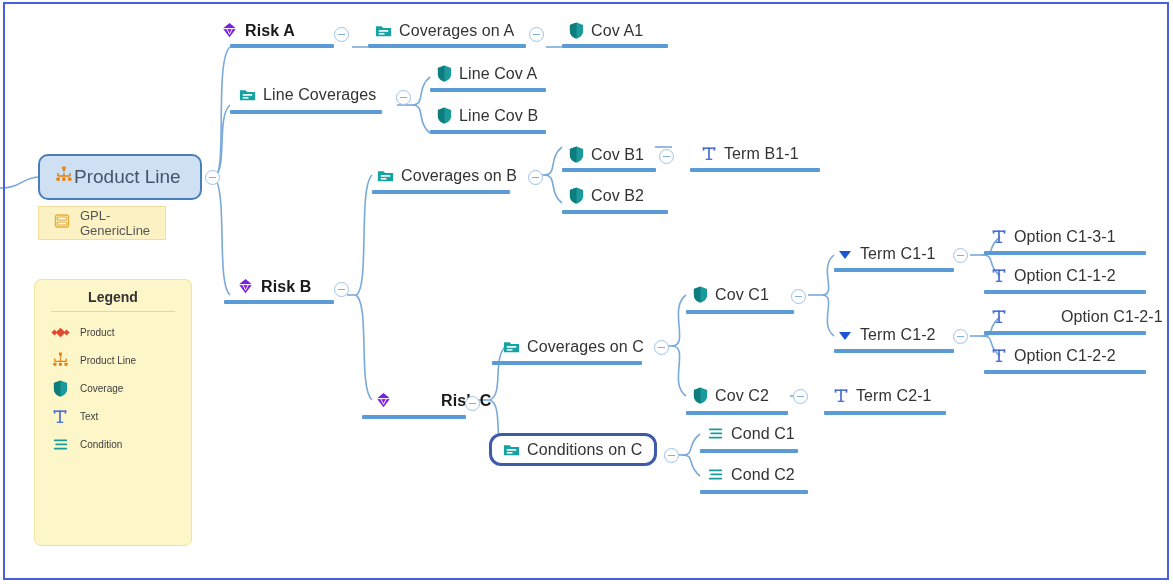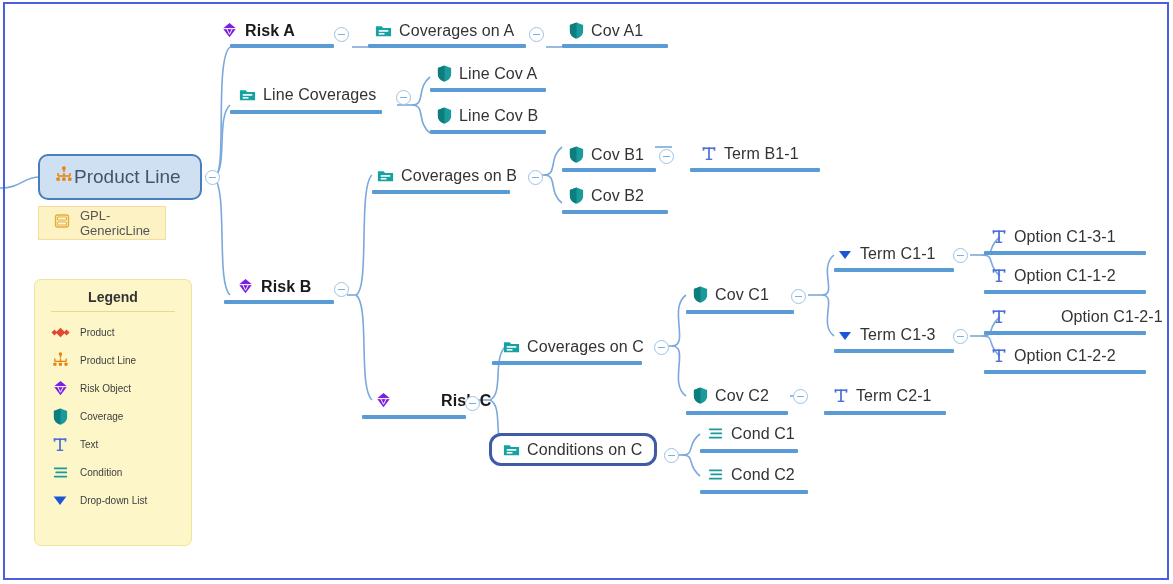--- a/index.html
+++ b/index.html
@@ -403,21 +403,21 @@
     </span>
     <span class="lbl">Option C1-1-2</span>
   </div>
 
   <div class="node" style="left:836px;top:326px;">
     <span class="ico">
       <svg width="18" height="18" viewBox="0 0 18 18">
         <path d="M3,6 L15,6 L9,14 Z" fill="#1a56d6"></path>
       </svg>
     </span>
-    <span class="lbl">Term C1-3</span>
+    <span class="lbl">Term C1-2</span>
   </div>
   <div class="toggle" style="left:953px;top:329px;"></div>
 
   <div class="node" style="left:990px;top:307px;gap:47px;">
     <span class="ico">
       <svg width="18" height="19" viewBox="0 0 18 20">
         <g fill="#4a6fd6">
           <rect x="2.4" y="3.6" width="13.2" height="1.7"></rect>
           <rect x="8.1" y="3.6" width="1.8" height="13"></rect>
           <rect x="2.4" y="3.6" width="1.7" height="3.4"></rect>
@@ -532,30 +532,20 @@
             </g>
             <g fill="#e8800a">
               <rect x="8.3" y="1.5" width="3.2" height="3.2" rx=".4"></rect>
               <rect x="2.5" y="12.4" width="3.2" height="3.2" rx=".4"></rect>
               <rect x="8.3" y="12.4" width="3.2" height="3.2" rx=".4"></rect>
               <rect x="14.2" y="12.4" width="3.2" height="3.2" rx=".4"></rect>
             </g>
           </svg>
         </span>
         <span class="lbl">Product Line</span>
-      </li>
-      <li>
-        <span class="ico">
-          <svg width="19" height="19" viewBox="0 0 20 20">
-            <path d="M3,8 L10,2.2 L17,8 L10,17.2 Z" fill="#7b1fe0"></path>
-            <path d="M3,8 L17,8" stroke="#ffffff" stroke-width="1.1"></path>
-            <path d="M7,8 L10,14 L13,8" stroke="#ffffff" stroke-width="1" fill="none"></path>
-          </svg>
-        </span>
-        <span class="lbl">Risk Object</span>
       </li>
       <li>
         <span class="ico">
           <svg width="17" height="19" viewBox="0 0 18 20">
             <path d="M9,1.6 L16,4.3 L16,10.4 C16,14.6 12.9,17.3 9,18.6 C5.1,17.3 2,14.6 2,10.4 L2,4.3 Z" fill="#1a9a9a"></path>
             <path d="M9,1.6 L9,18.6 C5.1,17.3 2,14.6 2,10.4 L2,4.3 Z" fill="#0d7d7d"></path>
           </svg>
         </span>
         <span class="lbl">Coverage</span>
       </li>
@@ -578,26 +568,18 @@
           <svg width="19" height="17" viewBox="0 0 20 18">
             <g fill="#1a9a9a">
               <rect x="3" y="3.6" width="14" height="1.9" rx=".7"></rect>
               <rect x="4.6" y="8" width="12.4" height="1.9" rx=".7"></rect>
               <rect x="3" y="12.4" width="14" height="1.9" rx=".7"></rect>
             </g>
           </svg>
         </span>
         <span class="lbl">Condition</span>
       </li>
-      <li>
-        <span class="ico">
-          <svg width="18" height="18" viewBox="0 0 18 18">
-            <path d="M2.6,5.6 L15.4,5.6 L9,14 Z" fill="#1a56d6"></path>
-          </svg>
-        </span>
-        <span class="lbl">Drop-down List</span>
-      </li>
     </ul>
   </div>
 
 </div>
 
 <div id="page-border"></div>
 
 </body></html>

